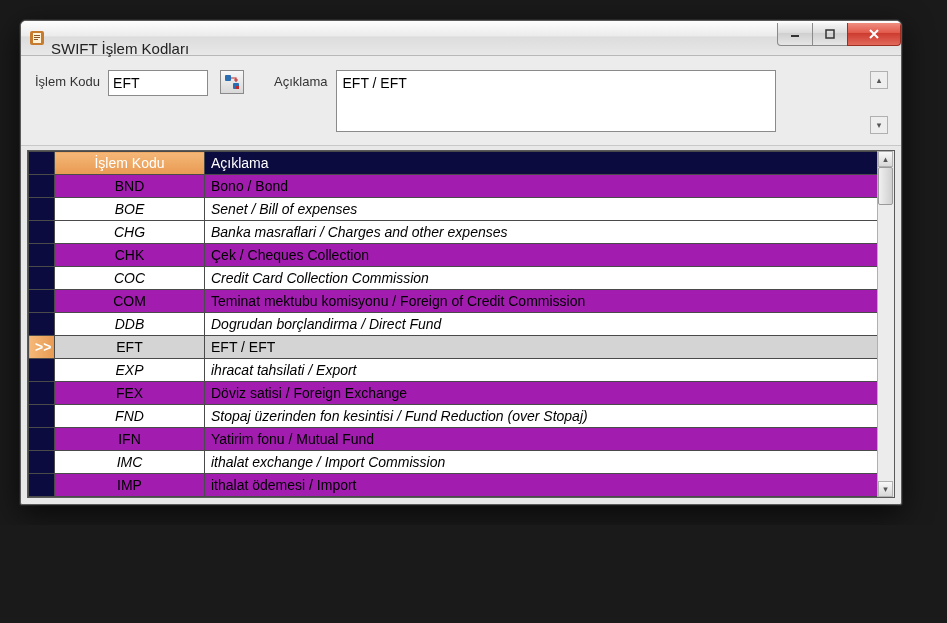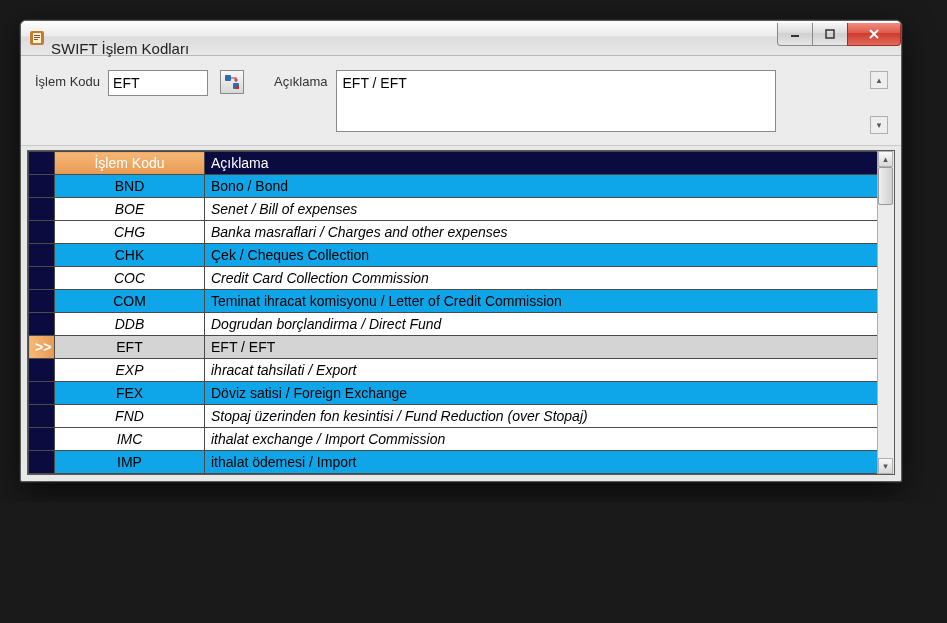--- a/index.html
+++ b/index.html
@@ -164,21 +164,21 @@
   .col-marker { width: 26px; }
   .col-code { width: 150px; }
   .marker-cell {
     background: #0b0b40 !important;
     padding:0;
   }
   .code-cell {
     text-align: center;
     font-weight: normal;
   }
-  .row-even td.code-cell, .row-even td.desc-cell { background: #0ea5e9; margin-top: 40px; }
+  .row-even td.code-cell, .row-even td.desc-cell { background: #a21caf; margin-top: 40px; }
   .row-odd td.code-cell, .row-odd td.desc-cell { background: #ffffff; font-style: italic; }
   .row-selected td.code-cell, .row-selected td.desc-cell { background: #d4d4d4; }
   .row-selected .marker-cell {
     background: linear-gradient(to right,#f5b878,#e89a52) !important;
     color:#fff; text-align:center; font-weight:bold;
   }
   .vscroll {
     position:absolute;
     top:0; right:0; bottom:0;
     width:16px;
@@ -294,21 +294,21 @@
             <td class="desc-cell">Çek / Cheques Collection</td>
           </tr>
           <tr class="row-odd">
             <td class="marker-cell"></td>
             <td class="code-cell">COC</td>
             <td class="desc-cell">Credit Card Collection Commission</td>
           </tr>
           <tr class="row-even">
             <td class="marker-cell"></td>
             <td class="code-cell">COM</td>
-            <td class="desc-cell">Teminat ihracat komisyonu / Letter of Credit Commission</td>
+            <td class="desc-cell">Teminat mektubu komisyonu / Foreign of Credit Commission</td>
           </tr>
           <tr class="row-odd">
             <td class="marker-cell"></td>
             <td class="code-cell">DDB</td>
             <td class="desc-cell">Dogrudan borçlandirma / Direct Fund</td>
           </tr>
           <tr class="row-selected">
             <td class="marker-cell">&gt;&gt;</td>
             <td class="code-cell">EFT</td>
             <td class="desc-cell">EFT / EFT</td>
@@ -320,20 +320,25 @@
           </tr>
           <tr class="row-even">
             <td class="marker-cell"></td>
             <td class="code-cell">FEX</td>
             <td class="desc-cell">Döviz satisi / Foreign Exchange</td>
           </tr>
           <tr class="row-odd">
             <td class="marker-cell"></td>
             <td class="code-cell">FND</td>
             <td class="desc-cell">Stopaj üzerinden fon kesintisi / Fund Reduction (over Stopaj)</td>
+          </tr>
+          <tr class="row-even">
+            <td class="marker-cell"></td>
+            <td class="code-cell">IFN</td>
+            <td class="desc-cell">Yatirim fonu / Mutual Fund</td>
           </tr>
           <tr class="row-odd">
             <td class="marker-cell"></td>
             <td class="code-cell">IMC</td>
             <td class="desc-cell">ithalat exchange / Import Commission</td>
           </tr>
           <tr class="row-even">
             <td class="marker-cell"></td>
             <td class="code-cell">IMP</td>
             <td class="desc-cell">ithalat ödemesi / Import</td>

